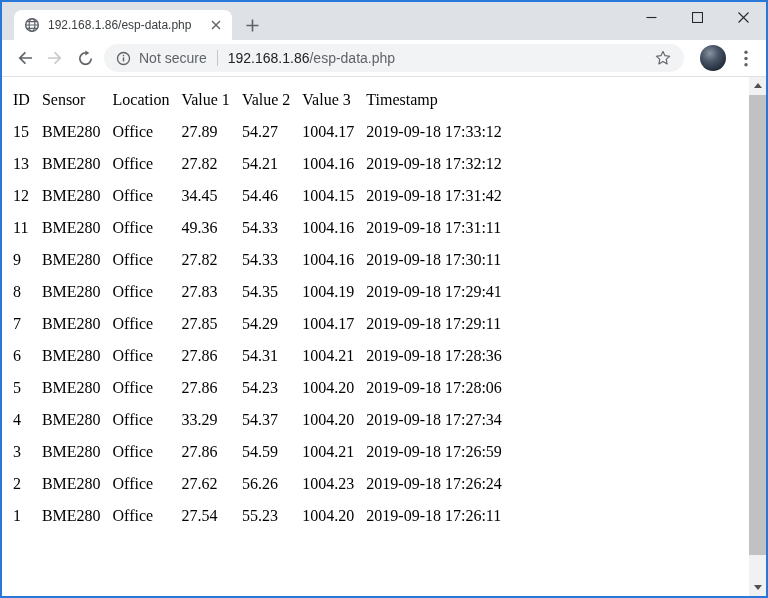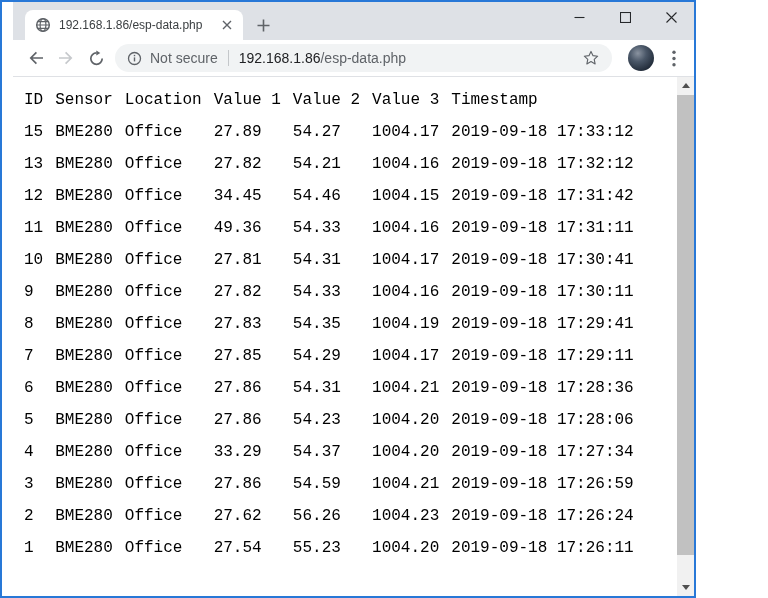--- a/index.html
+++ b/index.html
@@ -1,25 +1,24 @@
 <!DOCTYPE html>
 <html style="--c-window-border: #2878d7; --c-tabstrip-bg: #dee1e6; --c-toolbar-bg: #ffffff; --c-omnibox-bg: #f1f3f4; --c-icon-gray: #5f6368; --c-text-dark: #202124; --c-scroll-track: #f1f1f1; --c-scroll-thumb: #c1c1c1;"><head>
 <meta charset="utf-8">
 <style>
   * { box-sizing: border-box; margin: 0; padding: 0; }
   html, body { background: #fff; }
   body { font-family: "Liberation Sans", sans-serif; }
 
   .window {
     position: relative;
-    width: 696px; height: 598px;
+    width: 768px; height: 598px;
     border: 2px solid var(--c-window-border, #2878d7);
     background: #fff;
     overflow: hidden;
-    padding-left: 11px;
   }
 
   
   .tabstrip {
     position: relative;
     height: 38px;
     background: var(--c-tabstrip-bg, #dee1e6);
     display: flex;
     align-items: flex-end;
     padding-left: 12px;
@@ -101,21 +100,21 @@
     height: 519px;
     background: #fff;
     overflow: hidden;
   }
   .page-inner { margin-right: 17px; overflow: hidden; height: 100%; }
 
   table.data {
     border-collapse: separate;
     border-spacing: 2px 4px;
     margin: 5px 0 0 4px;
-    font-family: Liberation Mono, monospace;
+    font-family: Liberation Serif, serif;
     font-size: 16px;
     color: #000;
   }
   table.data th, table.data td {
     padding: 5px;
     font-weight: normal;
     text-align: left;
     vertical-align: top;
     white-space: nowrap;
   }
@@ -289,29 +288,20 @@
             <tr>
               <td>11</td>
               <td>BME280</td>
               <td>Office</td>
               <td>49.36</td>
               <td>54.33</td>
               <td>1004.16</td>
               <td>2019-09-18 17:31:11</td>
             </tr>
             <tr>
-              <td>10</td>
-              <td>BME280</td>
-              <td>Office</td>
-              <td>27.81</td>
-              <td>54.31</td>
-              <td>1004.17</td>
-              <td>2019-09-18 17:30:41</td>
-            </tr>
-            <tr>
               <td>9</td>
               <td>BME280</td>
               <td>Office</td>
               <td>27.82</td>
               <td>54.33</td>
               <td>1004.16</td>
               <td>2019-09-18 17:30:11</td>
             </tr>
             <tr>
               <td>8</td>

